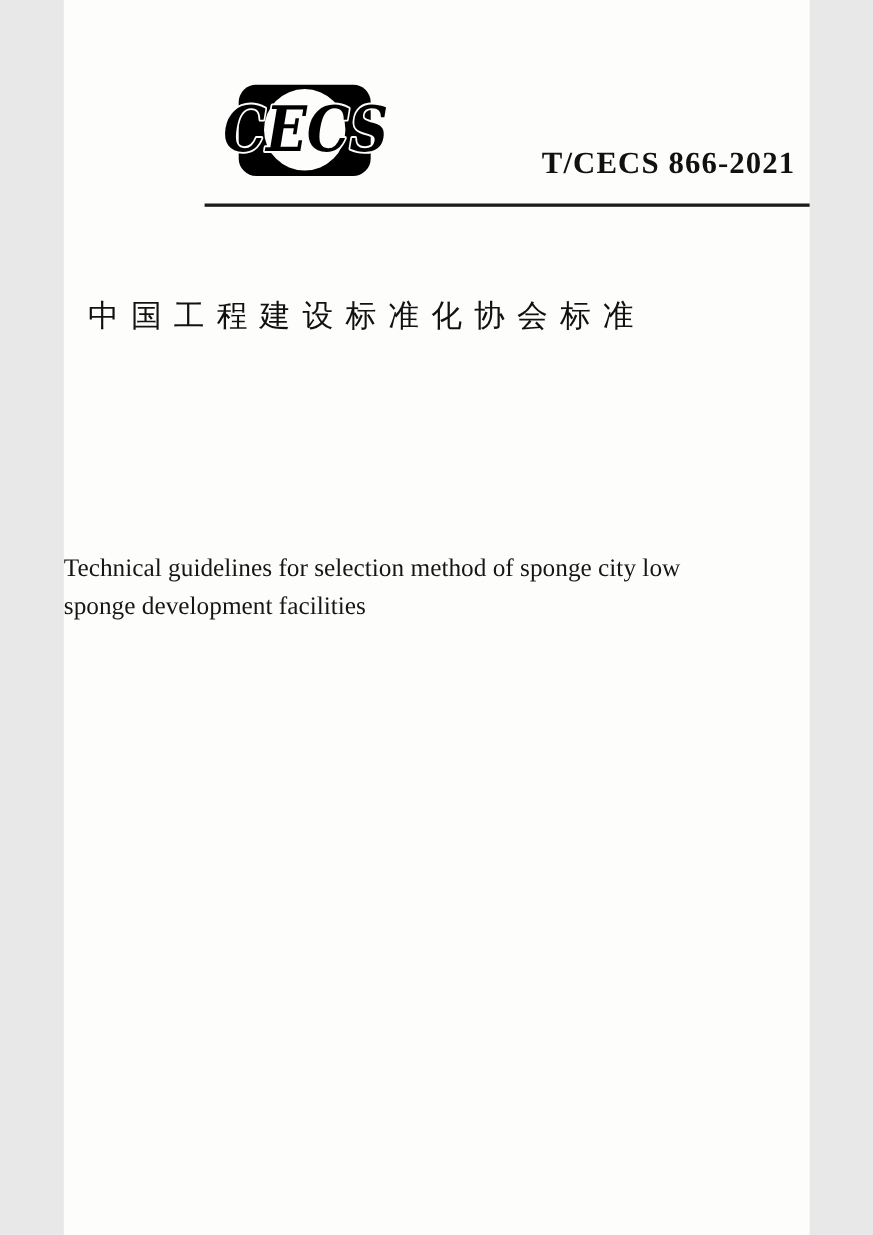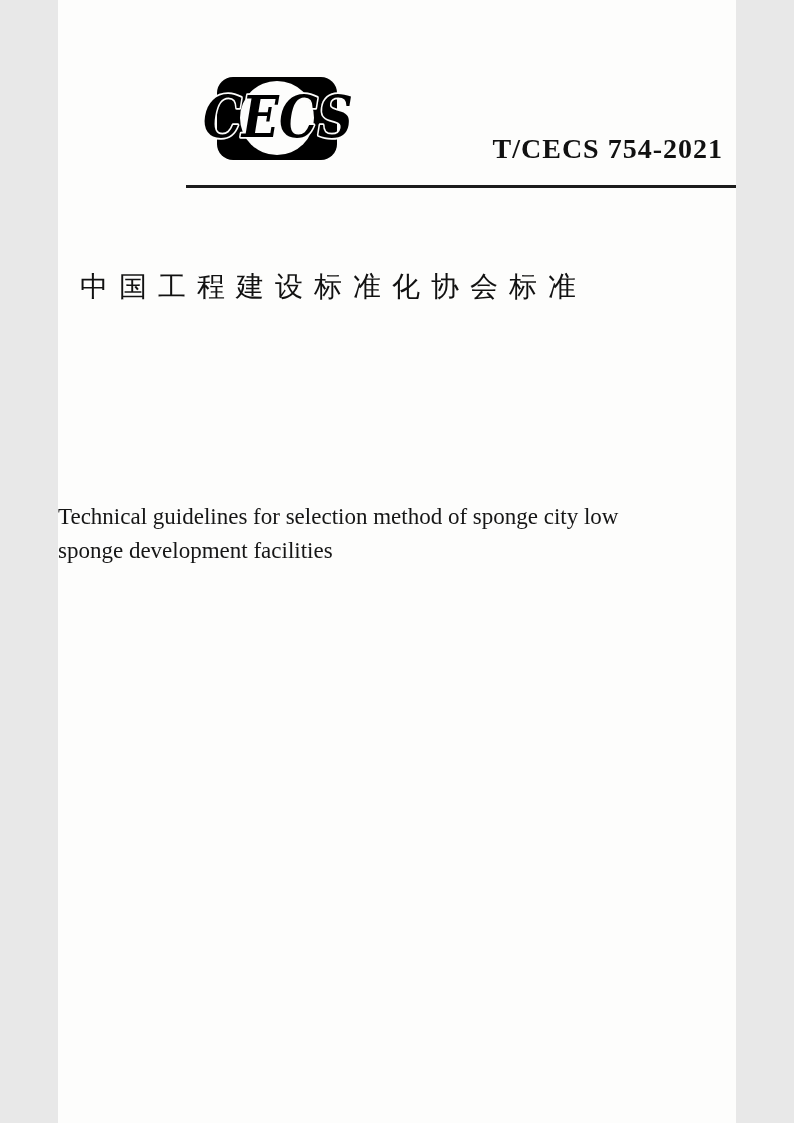--- a/index.html
+++ b/index.html
@@ -88,21 +88,21 @@
 <body>
 
 <div class="page">
 
   <svg class="logo" viewBox="0 0 164 96" xmlns="http://www.w3.org/2000/svg" aria-hidden="true">
     <rect x="15" y="3" width="120" height="83" rx="16" ry="16" fill="#000"></rect>
     <circle cx="75" cy="44" r="37" fill="#fdfdfc"></circle>
     <text x="76" y="63" text-anchor="middle" textLength="150" lengthAdjust="spacingAndGlyphs" font-family="'DejaVu Serif', serif" font-size="57" font-weight="bold" font-style="italic" fill="#000" stroke="#fdfdfc" stroke-width="3.5" paint-order="stroke" stroke-linejoin="round">CECS</text>
   </svg>
 
-  <div class="standard-number">T/CECS 754-2021</div>
+  <div class="standard-number">T/CECS 866-2021</div>
 
   <div class="rule"></div>
 
   <div class="assoc-label">中国工程建设标准化协会标准</div>
 
 
   <div class="en-title">
     <div>Technical guidelines for selection method of sponge city low</div>
     <div>sponge development facilities</div>
   </div>

